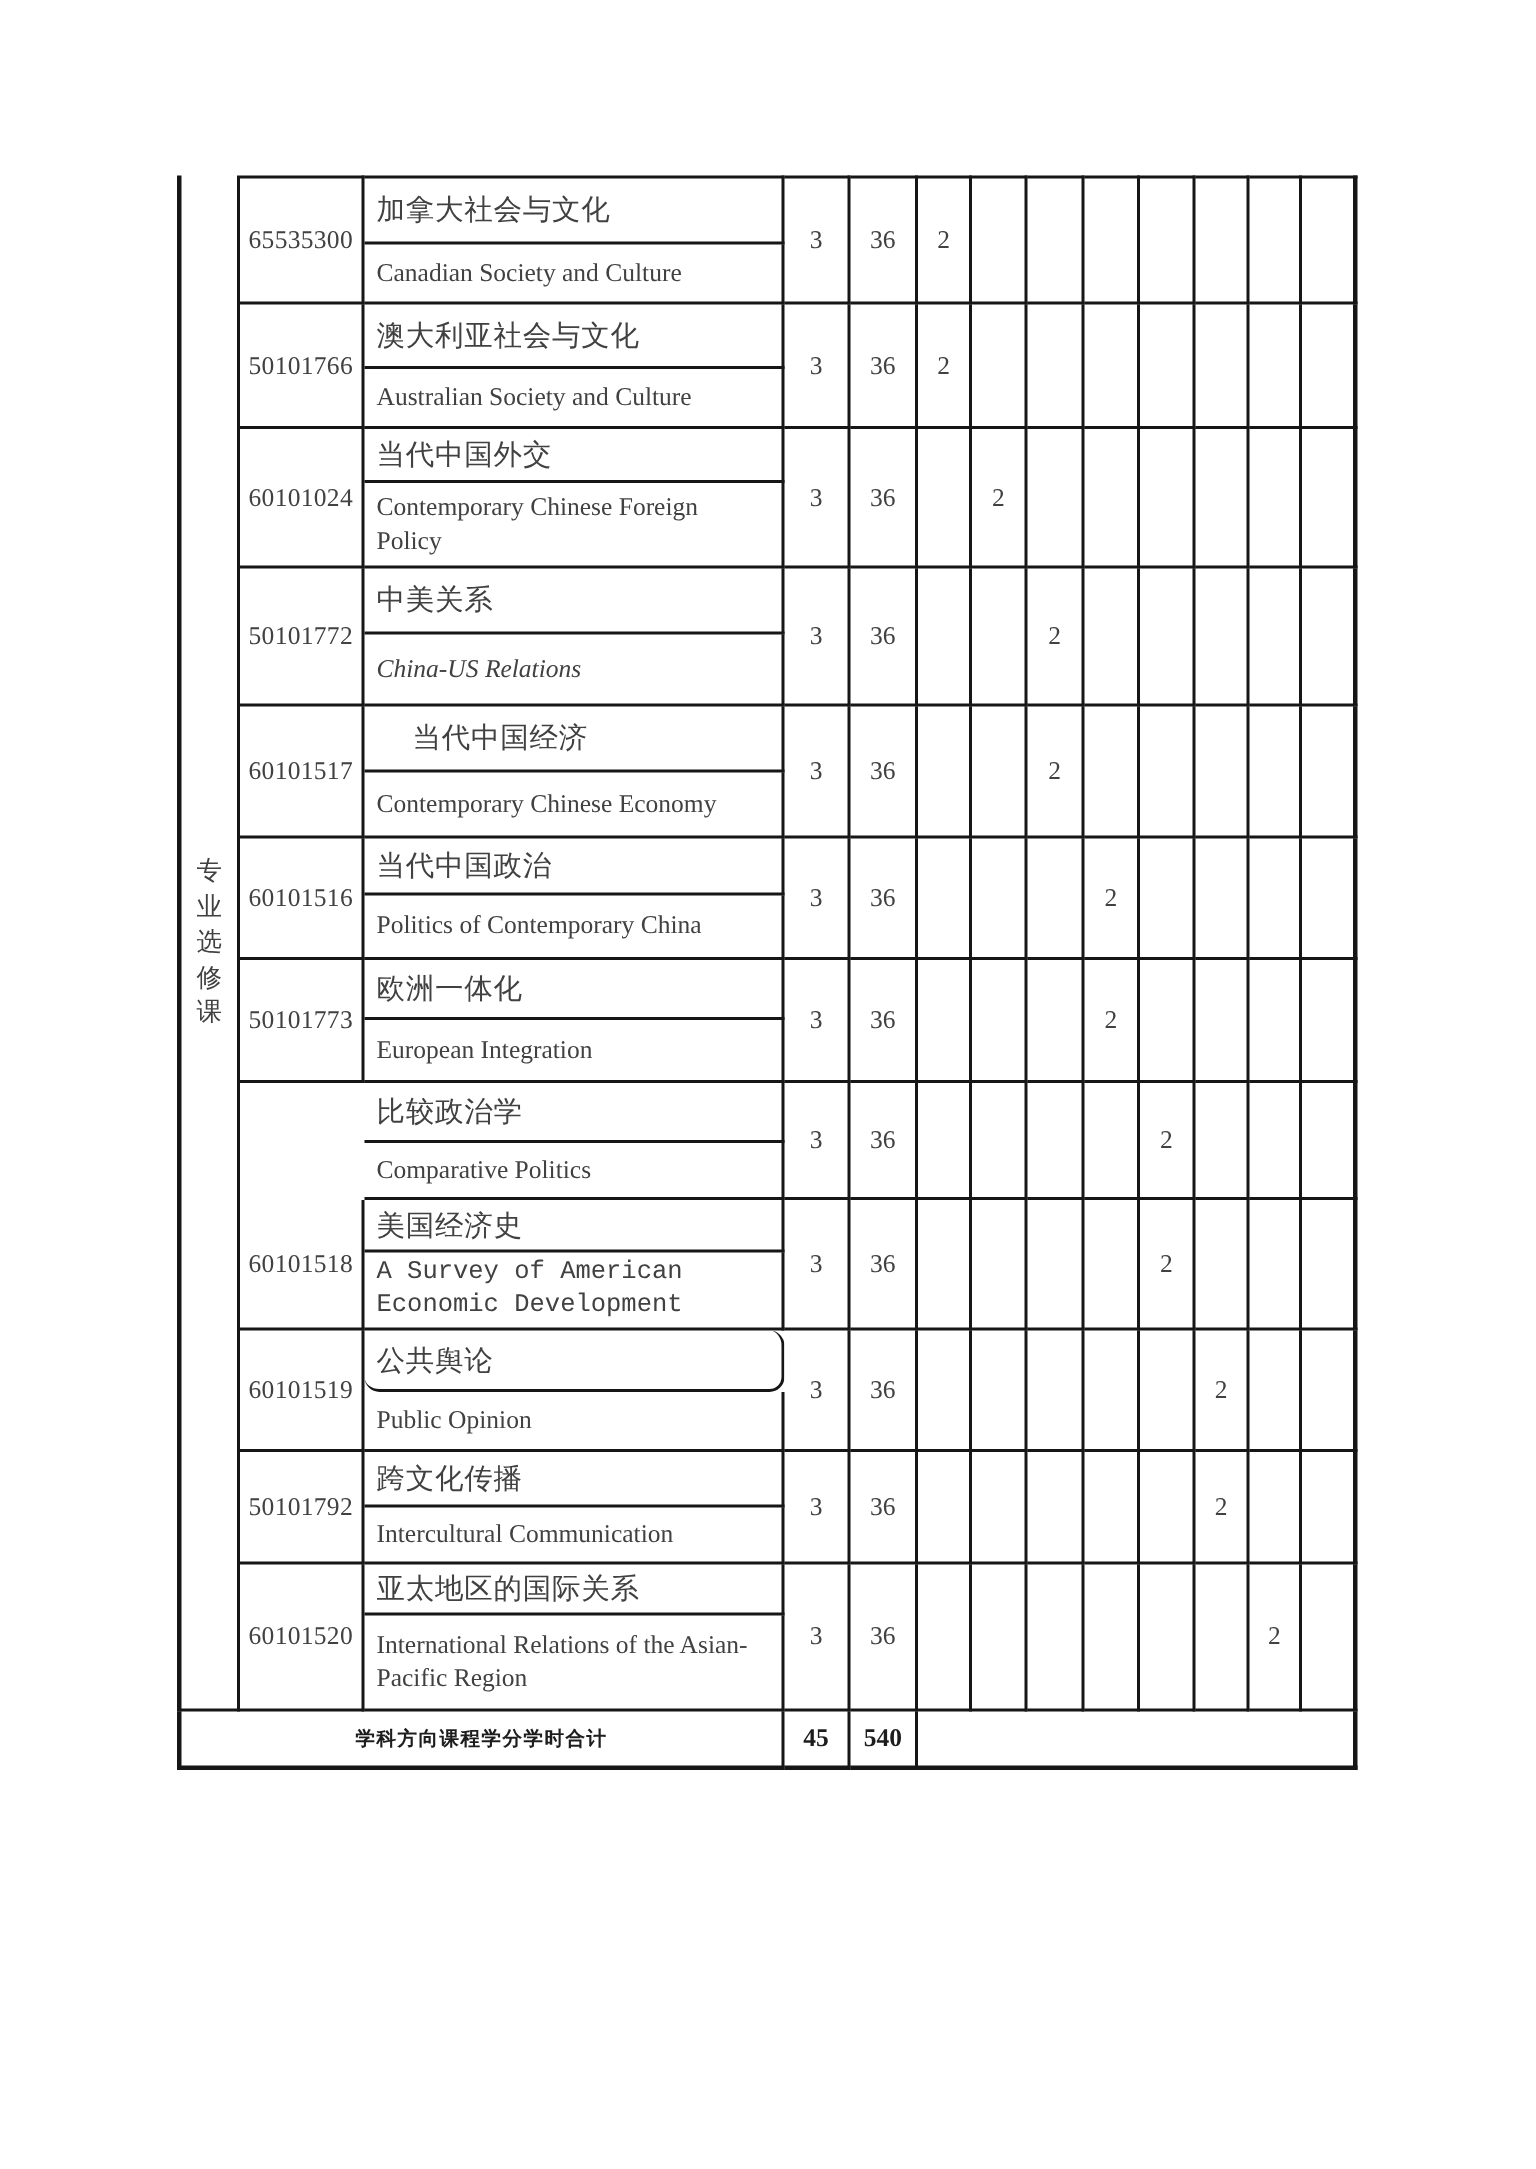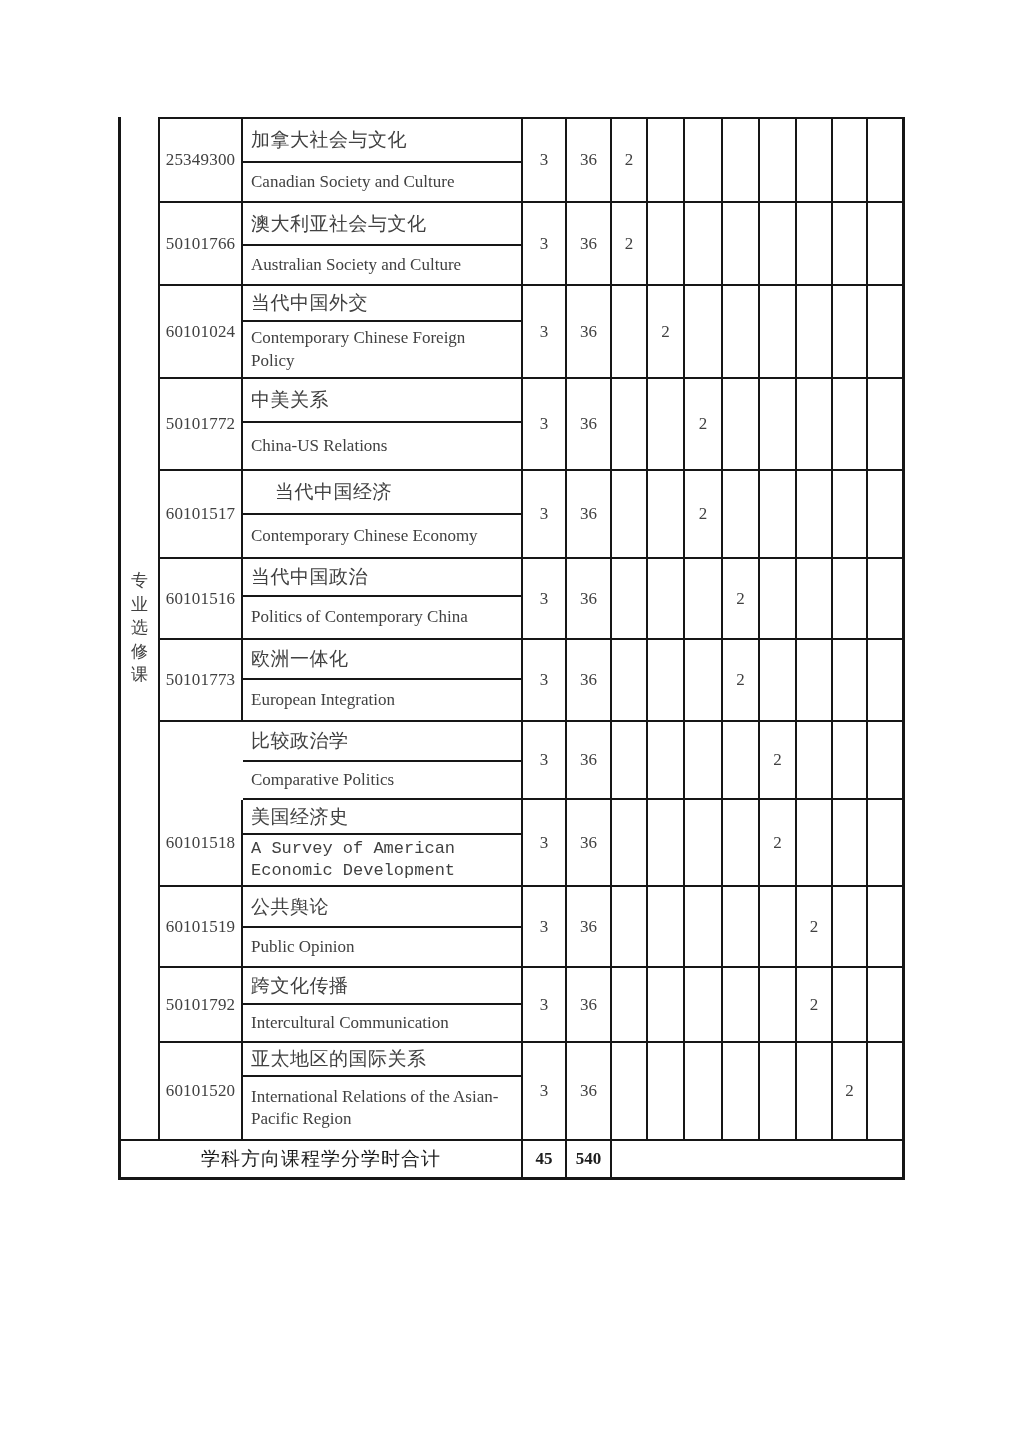--- a/index.html
+++ b/index.html
@@ -66,40 +66,40 @@
   }
   .en-name {
     justify-content: flex-start;
     padding: 2px 10px 2px 8px;
     font-size: 17px;
     line-height: 1.3;
     text-align: left;
   }
   .num-cell { font-size: 17px; }
   .total-label {
-    font-weight: normal;
-    font-size: 19px;
+    font-weight: bold;
+    font-size: 13px;
     color: var(--bold-text);
     letter-spacing: 1px;
   }
   .total-num {
     font-weight: bold;
     font-size: 17px;
     color: var(--bold-text);
   }
 </style>
 </head>
 <body>
 
 <div class="page">
   <div id="grid" class="curriculum-table">
       <div class="cell v-label left-edge" style="grid-area: 1 / 1 / span 24;">
         <div class="stack">专业选修课</div>
       </div>
-      <div class="cell code-cell top-edge" style="grid-area: 1 / 2 / span 2;">25349300</div>
+      <div class="cell code-cell top-edge" style="grid-area: 1 / 2 / span 2;">65535300</div>
       <div class="cell zh-name top-edge" style="grid-area: 1 / 3;">加拿大社会与文化</div>
       <div class="cell en-name" style="grid-area: 2 / 3;">Canadian Society and Culture</div>
       <div class="cell num-cell top-edge" style="grid-area: 1 / 4 / span 2;">3</div>
       <div class="cell num-cell top-edge" style="grid-area: 1 / 5 / span 2;">36</div>
       <div class="cell num-cell top-edge" style="grid-area: 1 / 6 / span 2;">2</div>
       <div class="cell num-cell top-edge" style="grid-area: 1 / 7 / span 2;"></div>
       <div class="cell num-cell top-edge" style="grid-area: 1 / 8 / span 2;"></div>
       <div class="cell num-cell top-edge" style="grid-area: 1 / 9 / span 2;"></div>
       <div class="cell num-cell top-edge" style="grid-area: 1 / 10 / span 2;"></div>
       <div class="cell num-cell top-edge" style="grid-area: 1 / 11 / span 2;"></div>
@@ -126,21 +126,21 @@
       <div class="cell num-cell" style="grid-area: 5 / 6 / span 2;"></div>
       <div class="cell num-cell" style="grid-area: 5 / 7 / span 2;">2</div>
       <div class="cell num-cell" style="grid-area: 5 / 8 / span 2;"></div>
       <div class="cell num-cell" style="grid-area: 5 / 9 / span 2;"></div>
       <div class="cell num-cell" style="grid-area: 5 / 10 / span 2;"></div>
       <div class="cell num-cell" style="grid-area: 5 / 11 / span 2;"></div>
       <div class="cell num-cell" style="grid-area: 5 / 12 / span 2;"></div>
       <div class="cell num-cell right-edge" style="grid-area: 5 / 13 / span 2;"></div>
       <div class="cell code-cell" style="grid-area: 7 / 2 / span 2;">50101772</div>
       <div class="cell zh-name" style="grid-area: 7 / 3;">中美关系</div>
-      <div class="cell en-name" style="grid-area: 8 / 3;">China-US Relations</div>
+      <div class="cell en-name" style="grid-area: 8 / 3; font-style: italic;">China-US Relations</div>
       <div class="cell num-cell" style="grid-area: 7 / 4 / span 2;">3</div>
       <div class="cell num-cell" style="grid-area: 7 / 5 / span 2;">36</div>
       <div class="cell num-cell" style="grid-area: 7 / 6 / span 2;"></div>
       <div class="cell num-cell" style="grid-area: 7 / 7 / span 2;"></div>
       <div class="cell num-cell" style="grid-area: 7 / 8 / span 2;">2</div>
       <div class="cell num-cell" style="grid-area: 7 / 9 / span 2;"></div>
       <div class="cell num-cell" style="grid-area: 7 / 10 / span 2;"></div>
       <div class="cell num-cell" style="grid-area: 7 / 11 / span 2;"></div>
       <div class="cell num-cell" style="grid-area: 7 / 12 / span 2;"></div>
       <div class="cell num-cell right-edge" style="grid-area: 7 / 13 / span 2;"></div>
@@ -202,21 +202,21 @@
       <div class="cell num-cell" style="grid-area: 17 / 5 / span 2;">36</div>
       <div class="cell num-cell" style="grid-area: 17 / 6 / span 2;"></div>
       <div class="cell num-cell" style="grid-area: 17 / 7 / span 2;"></div>
       <div class="cell num-cell" style="grid-area: 17 / 8 / span 2;"></div>
       <div class="cell num-cell" style="grid-area: 17 / 9 / span 2;"></div>
       <div class="cell num-cell" style="grid-area: 17 / 10 / span 2;">2</div>
       <div class="cell num-cell" style="grid-area: 17 / 11 / span 2;"></div>
       <div class="cell num-cell" style="grid-area: 17 / 12 / span 2;"></div>
       <div class="cell num-cell right-edge" style="grid-area: 17 / 13 / span 2;"></div>
       <div class="cell code-cell" style="grid-area: 19 / 2 / span 2;">60101519</div>
-      <div class="cell zh-name" style="grid-area: 19 / 3;">公共舆论</div>
+      <div class="cell zh-name" style="grid-area: 19 / 3; border-radius: 10px;">公共舆论</div>
       <div class="cell en-name" style="grid-area: 20 / 3;">Public Opinion</div>
       <div class="cell num-cell" style="grid-area: 19 / 4 / span 2;">3</div>
       <div class="cell num-cell" style="grid-area: 19 / 5 / span 2;">36</div>
       <div class="cell num-cell" style="grid-area: 19 / 6 / span 2;"></div>
       <div class="cell num-cell" style="grid-area: 19 / 7 / span 2;"></div>
       <div class="cell num-cell" style="grid-area: 19 / 8 / span 2;"></div>
       <div class="cell num-cell" style="grid-area: 19 / 9 / span 2;"></div>
       <div class="cell num-cell" style="grid-area: 19 / 10 / span 2;"></div>
       <div class="cell num-cell" style="grid-area: 19 / 11 / span 2;">2</div>
       <div class="cell num-cell" style="grid-area: 19 / 12 / span 2;"></div>

